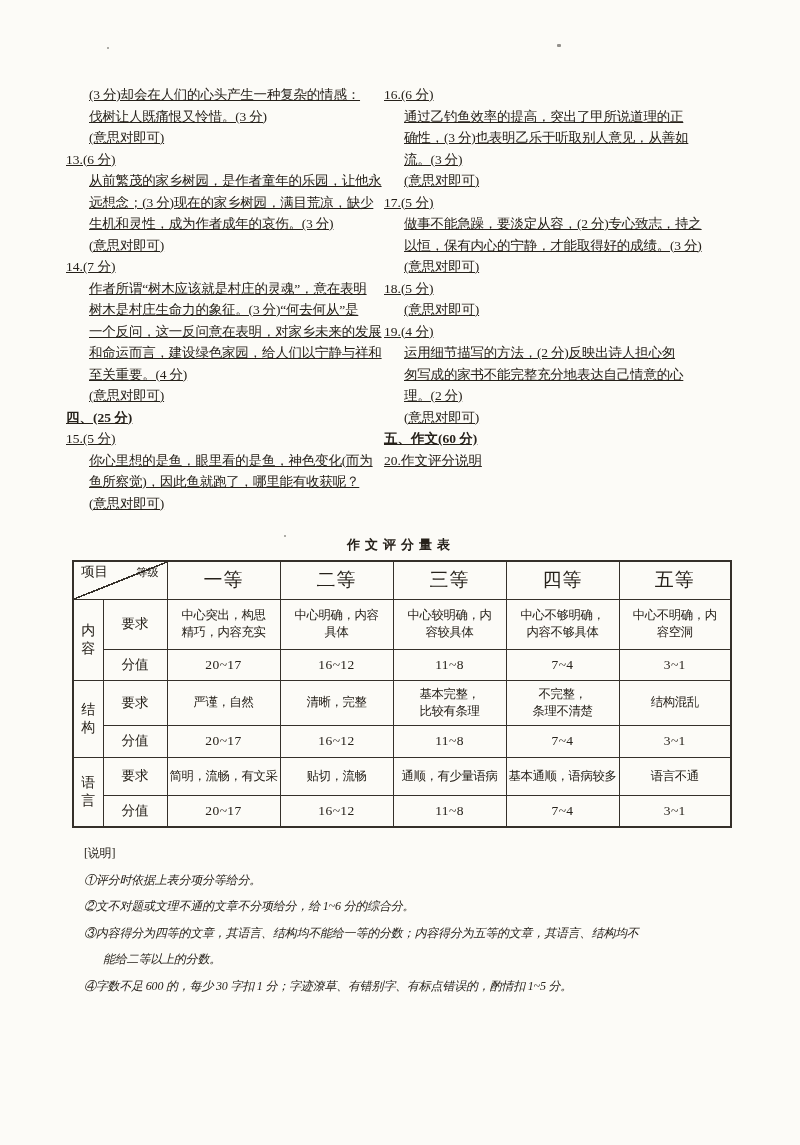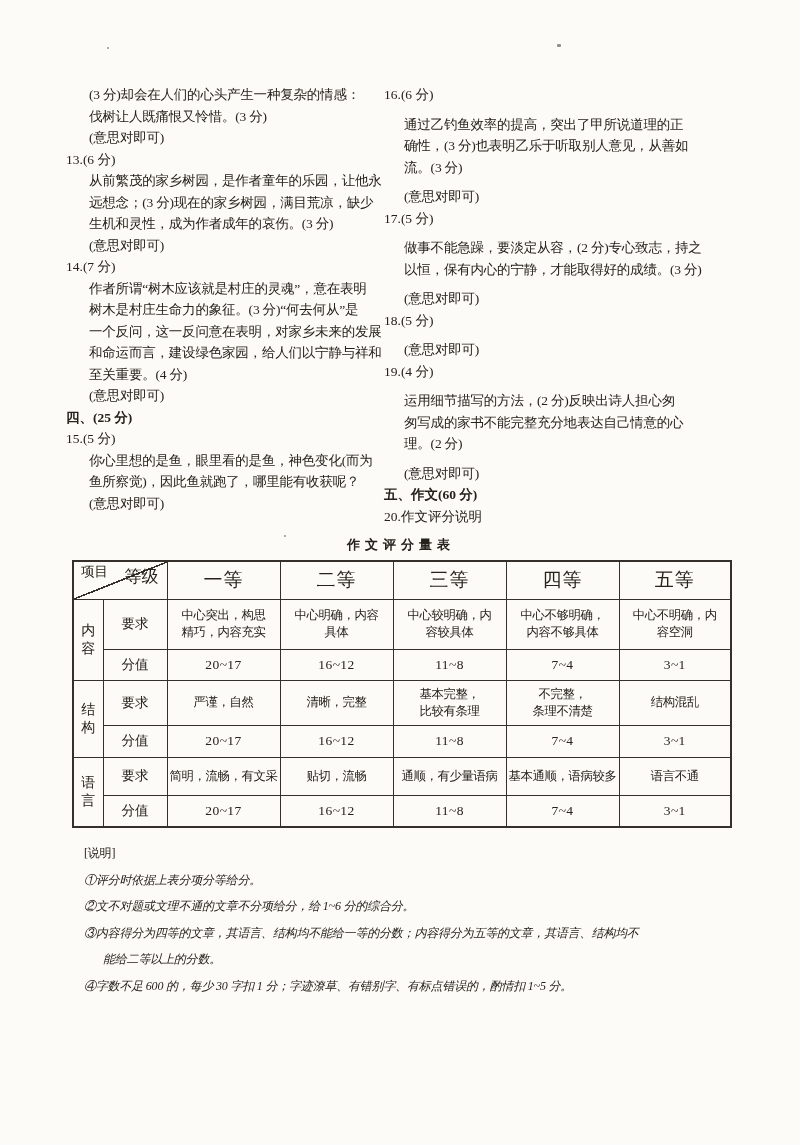--- a/index.html
+++ b/index.html
@@ -16,23 +16,23 @@
   .answers{
     position:absolute;top:84px;left:66px;width:700px;
     display:flex;
     font-size:13.5px;
     letter-spacing:-0.2px;
     line-height:21.5px;
   }
   .col{white-space:pre;}
   .col-left{flex:0 0 318px;}
   .col-right{flex:1 1 auto;}
-  .blk{white-space:pre;}
+  .blk{white-space:pre;text-decoration:underline;}
   .blk.body{margin-left:23px;}
-  .col-right .blk.body{margin-left:20px;margin-top:8px;}
+  .col-right .blk.body{margin-left:20px;}
   .blk.section{font-weight:bold;letter-spacing:0;}
   .blk.head{letter-spacing:0;}
   
   .rubric-title{
     position:absolute;top:536px;left:72px;width:658px;
     text-align:center;font-weight:bold;font-size:13px;letter-spacing:5px;
   }
   table.rubric{
     position:absolute;top:560px;left:72px;width:658px;
     border-collapse:collapse;table-layout:fixed;
@@ -46,21 +46,21 @@
     overflow:hidden;
   }
   th.corner{
     position:relative;
     background:linear-gradient(to bottom right,
       transparent calc(50% - 0.8px),
       #35302a calc(50% - 0.8px),
       #35302a calc(50% + 0.8px),
       transparent calc(50% + 0.8px));
   }
-  th.corner .c-top{position:absolute;top:3px;right:8px;font-size:17px;}
+  th.corner .c-top{position:absolute;top:3px;right:8px;font-size:11px;}
   th.corner .c-bottom{position:absolute;bottom:18px;left:7px;font-size:13.5px;}
   .grade-h{font-size:19px;font-weight:bold;letter-spacing:1px;margin-left:19px;}
   .group-cell{font-size:14px;font-weight:bold;padding:0;}
   .group-inner{display:flex;flex-direction:column;justify-content:space-around;height:100%;}
   .rowlabel{font-size:13.5px;}
   td.req{white-space:pre-line;font-size:12.4px;letter-spacing:-0.4px;line-height:17px;font-weight:bold;}
   td.score{font-size:13.5px;letter-spacing:0.4px;}
   
   .notes{
     position:absolute;top:840px;left:84px;width:682px;

